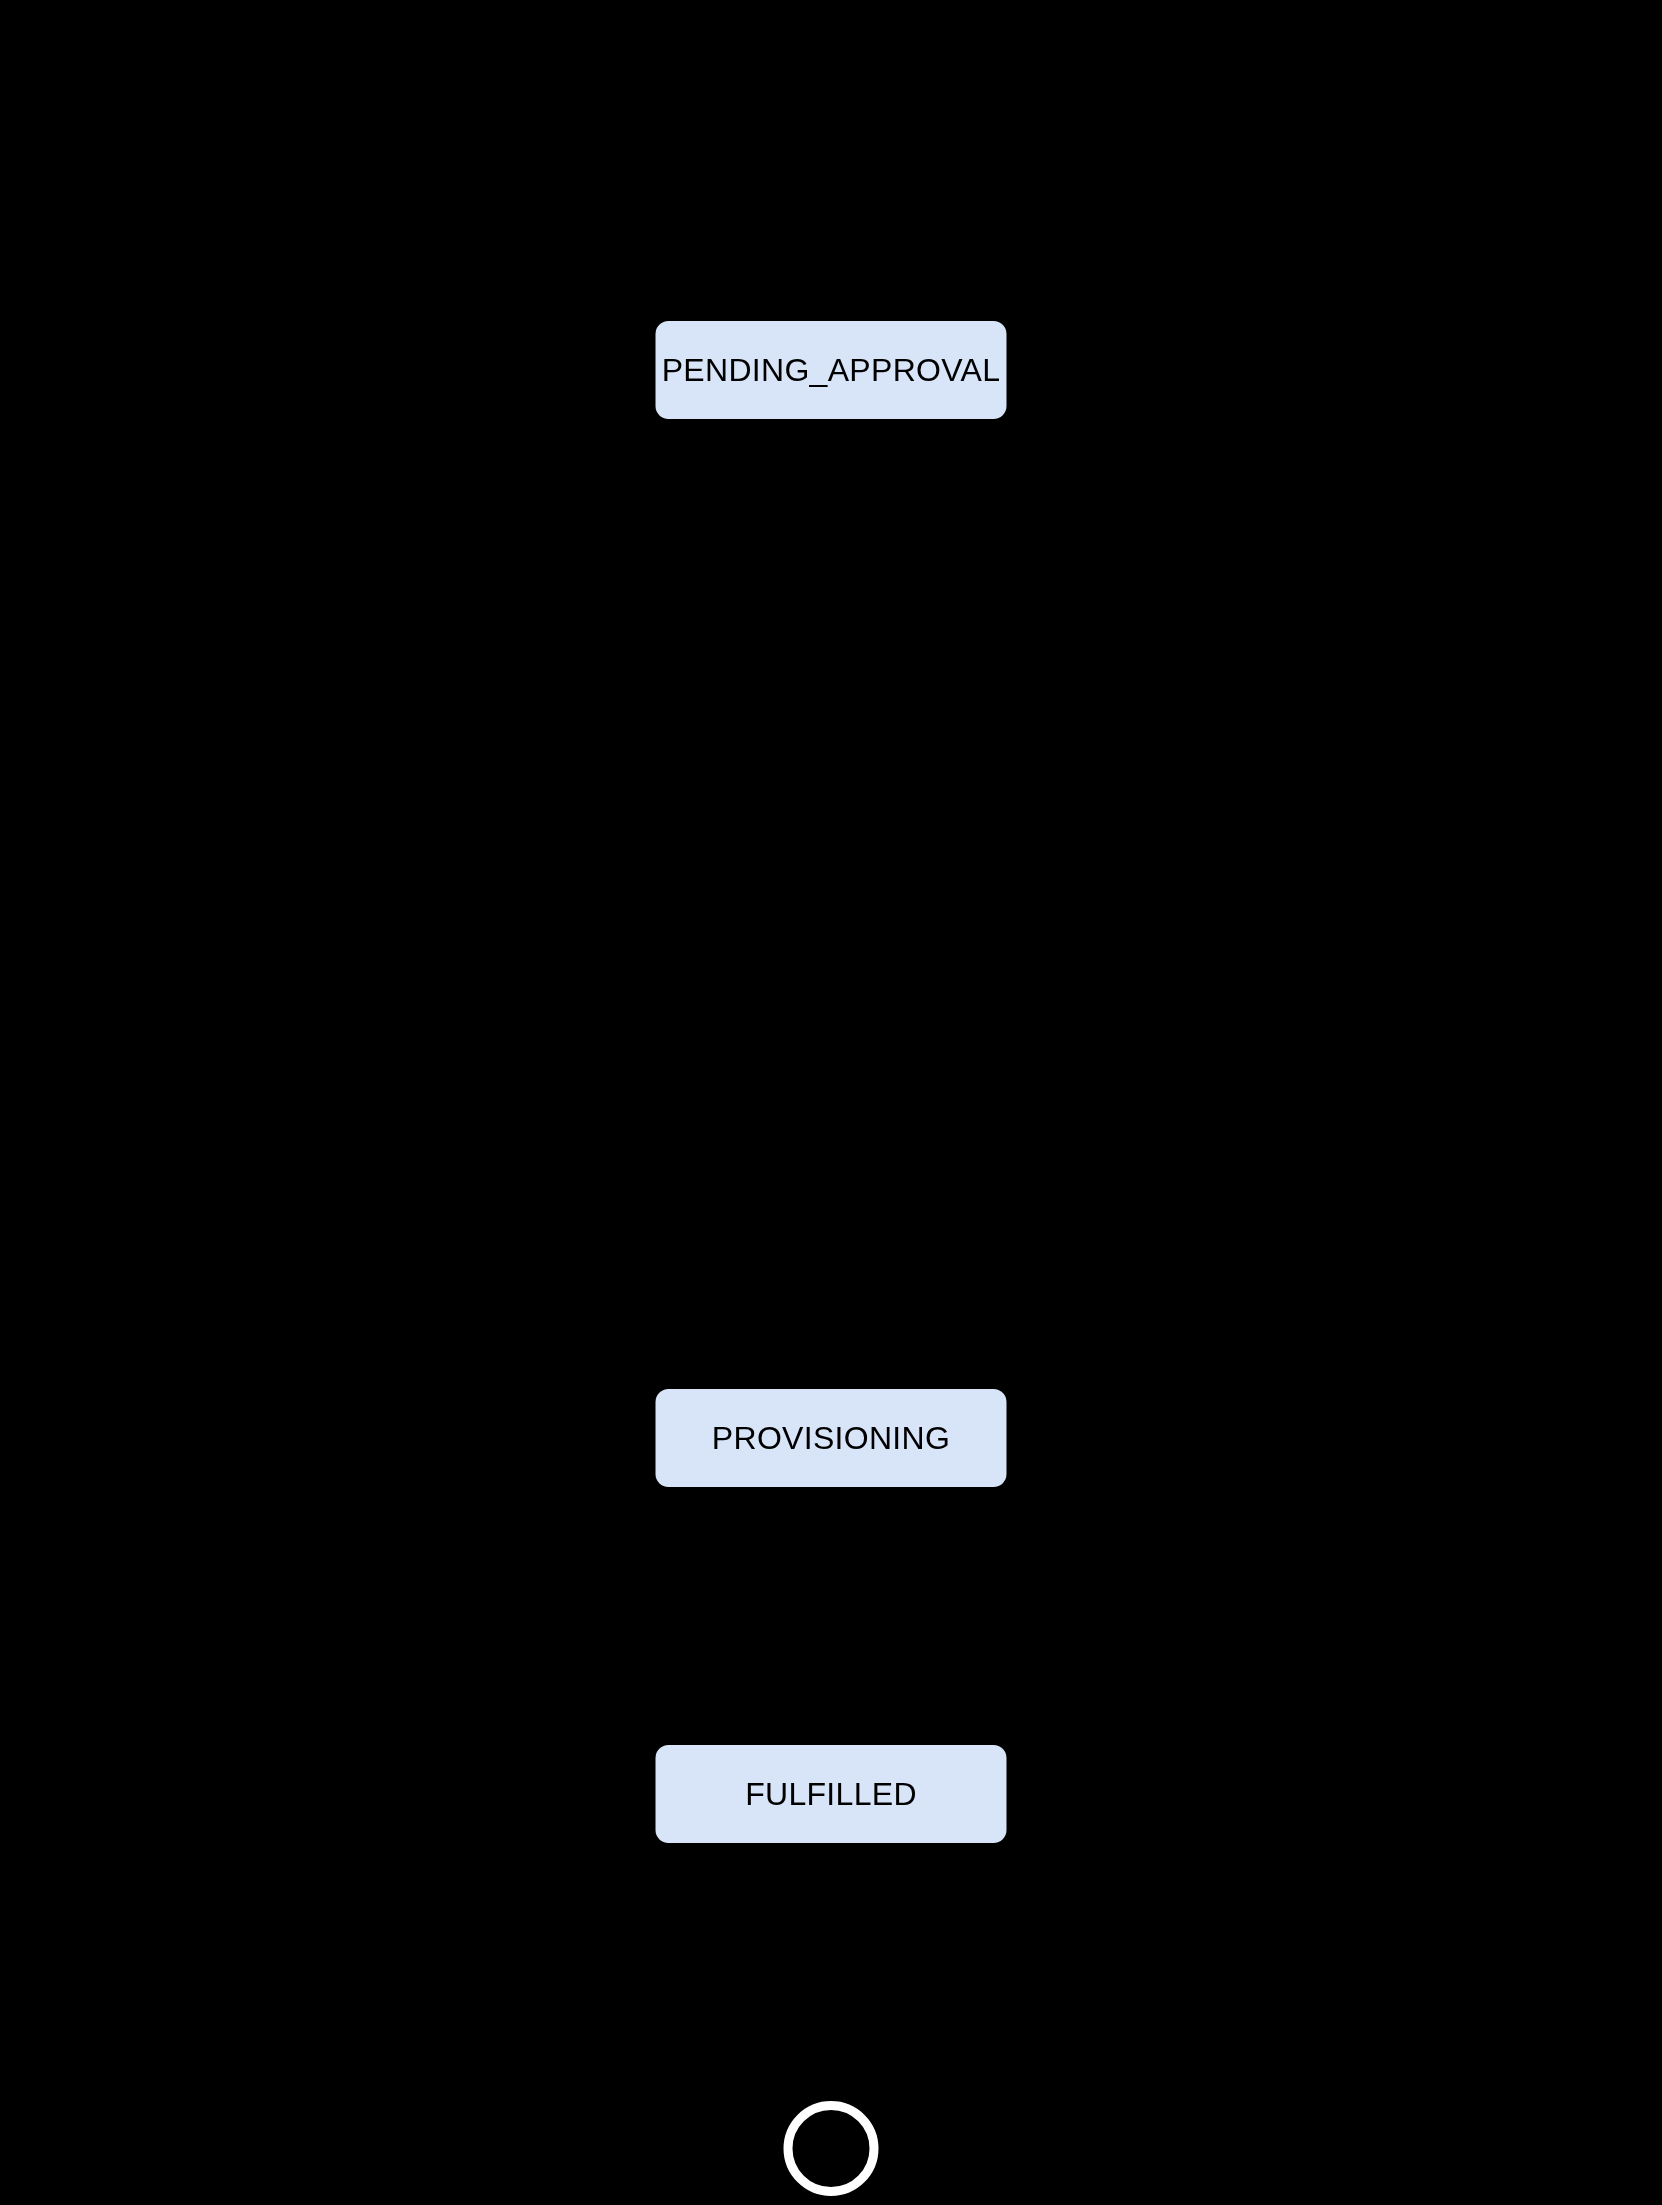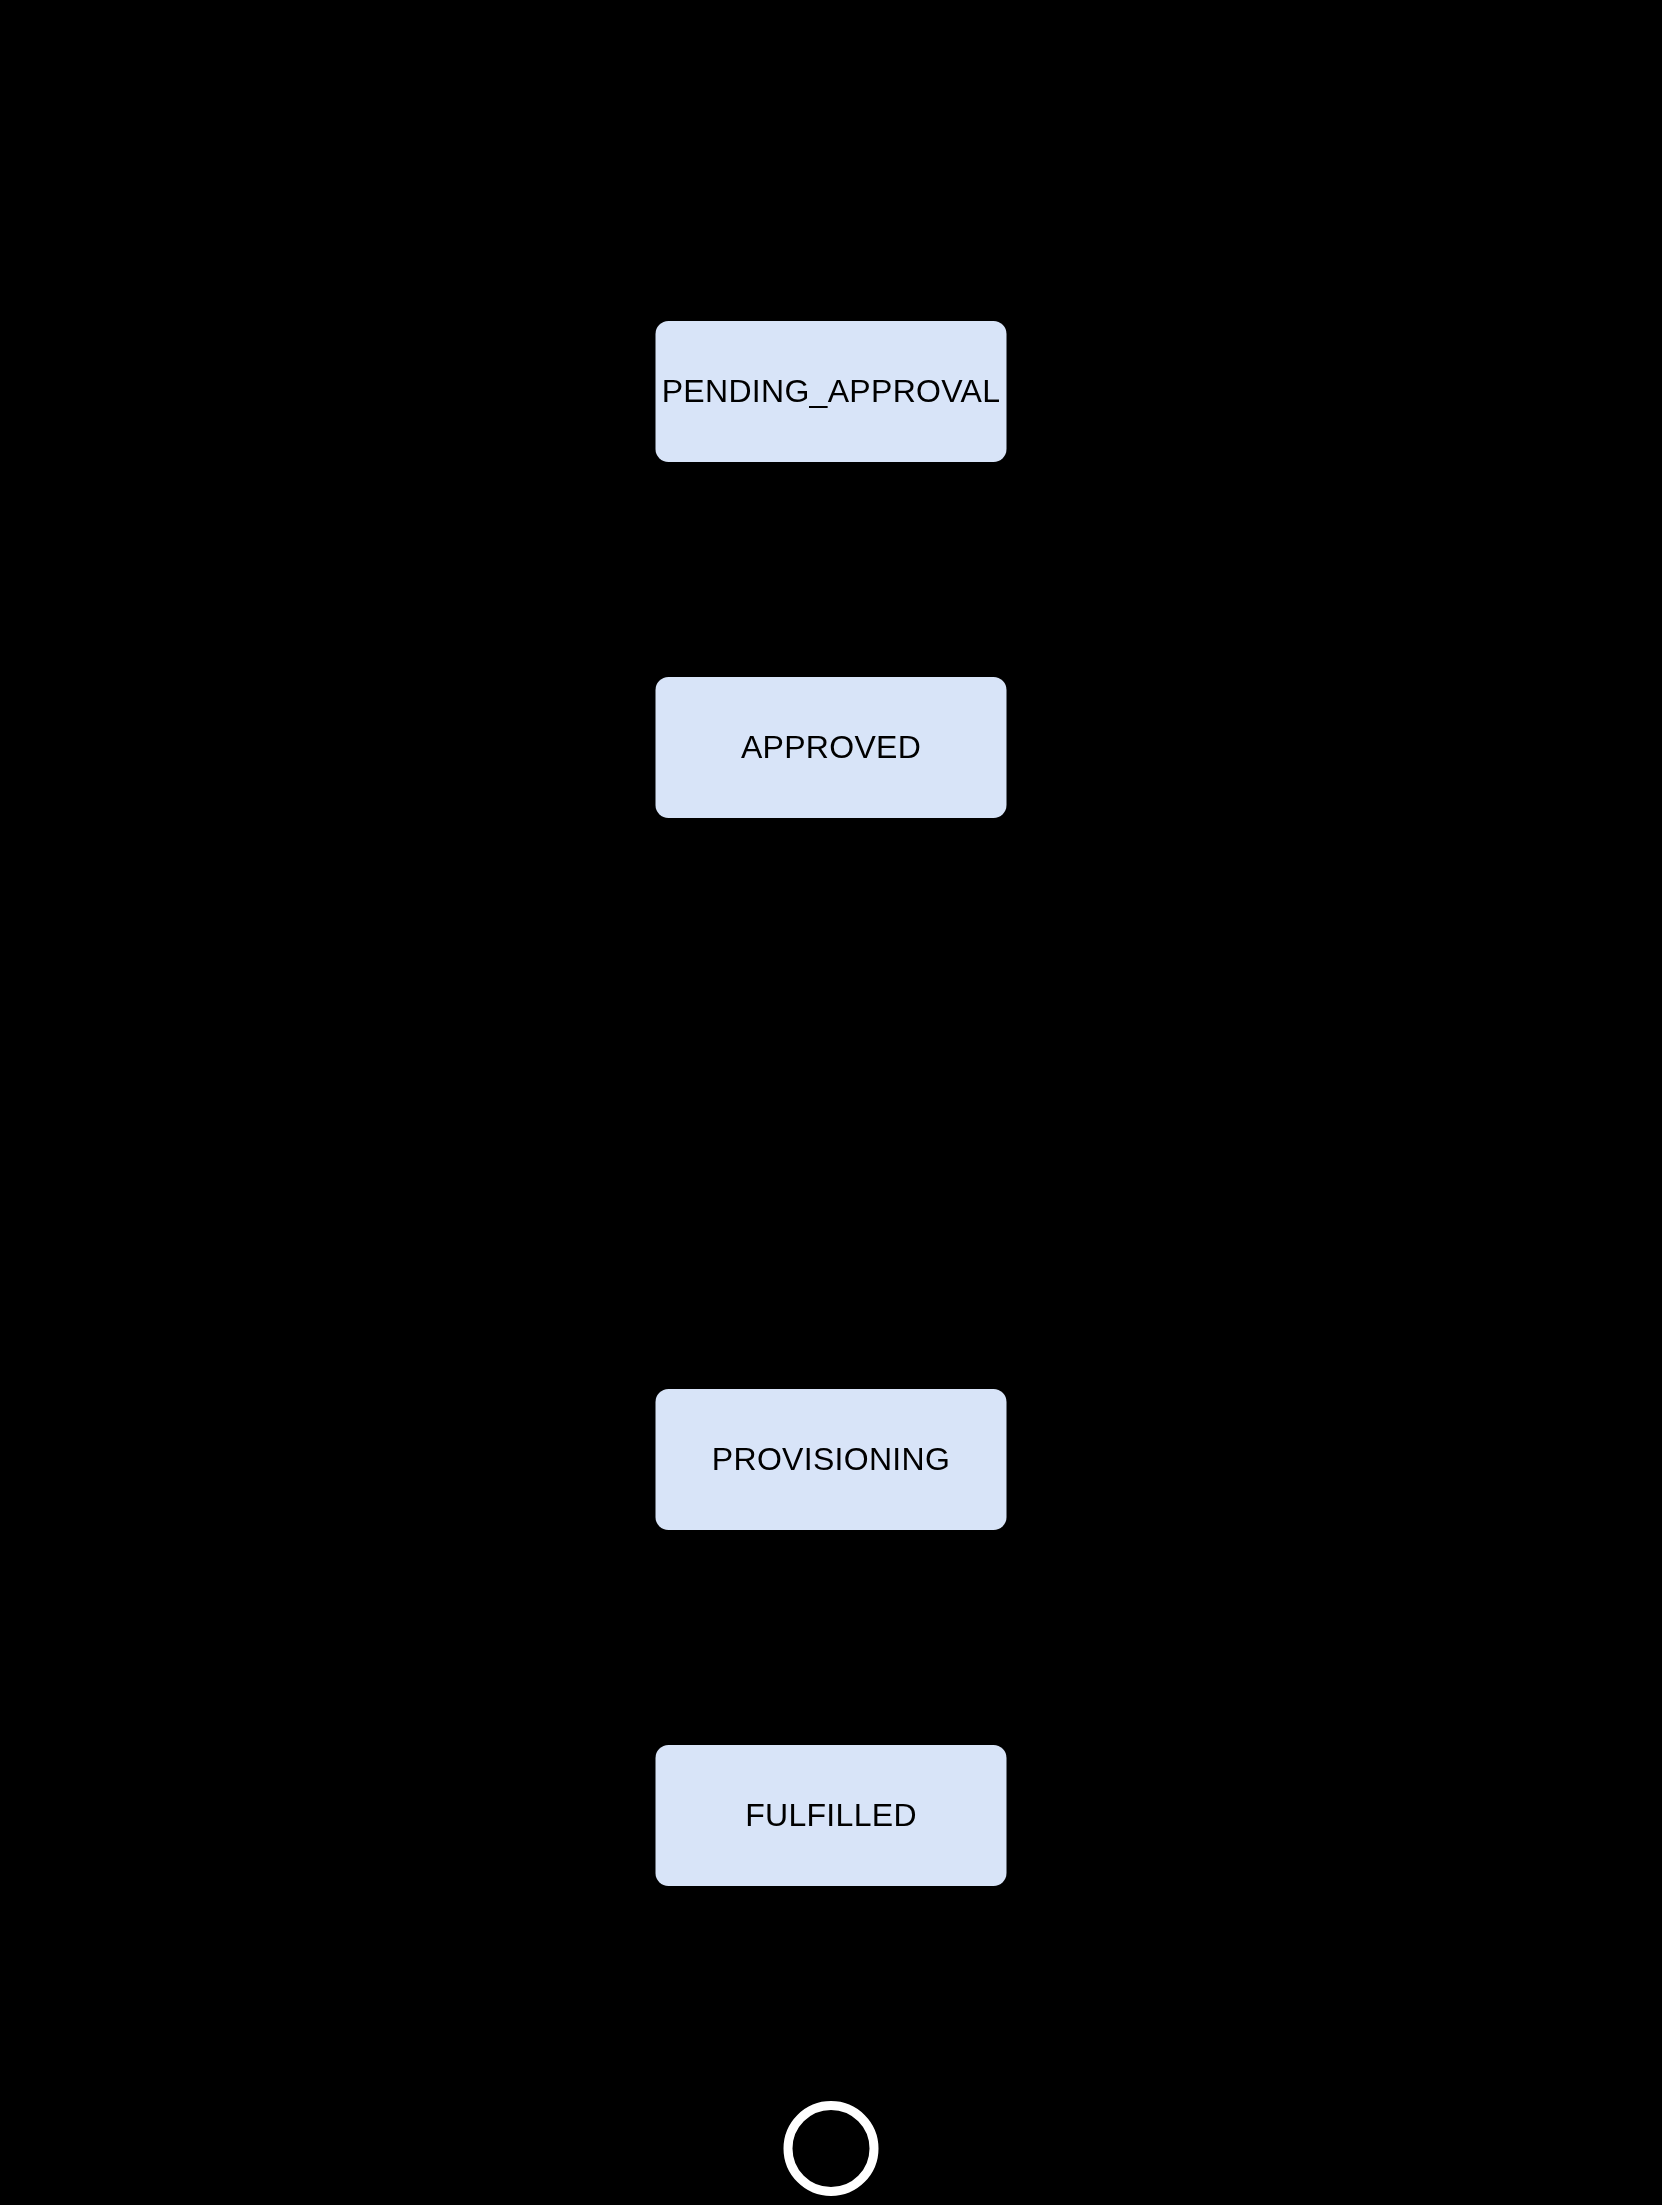--- a/index.html
+++ b/index.html
@@ -16,21 +16,21 @@
   }
   .diagram {
     position: absolute;
     inset: 0;
   }
   .state-node {
     position: absolute;
     left: 50%;
     transform: translateX(-50%);
     width: 351px;
-    height: 141px;
+    height: 98px;
     background: #d8e4f8;
     border-radius: 13px;
     display: flex;
     align-items: center;
     justify-content: center;
   }
   .state-node .label {
     color: #000000;
     font-size: 32px;
     font-weight: 400;
@@ -57,23 +57,20 @@
 </style>
 </head>
 <body>
 
 <div class="diagram">
 
   <div class="state-node node-1">
     <span class="label">PENDING_APPROVAL</span>
   </div>
 
-  <div class="state-node node-2">
-    <span class="label">APPROVED</span>
-  </div>
 
 
   <div class="state-node node-4">
     <span class="label">PROVISIONING</span>
   </div>
 
   <div class="state-node node-5">
     <span class="label">FULFILLED</span>
   </div>
 

